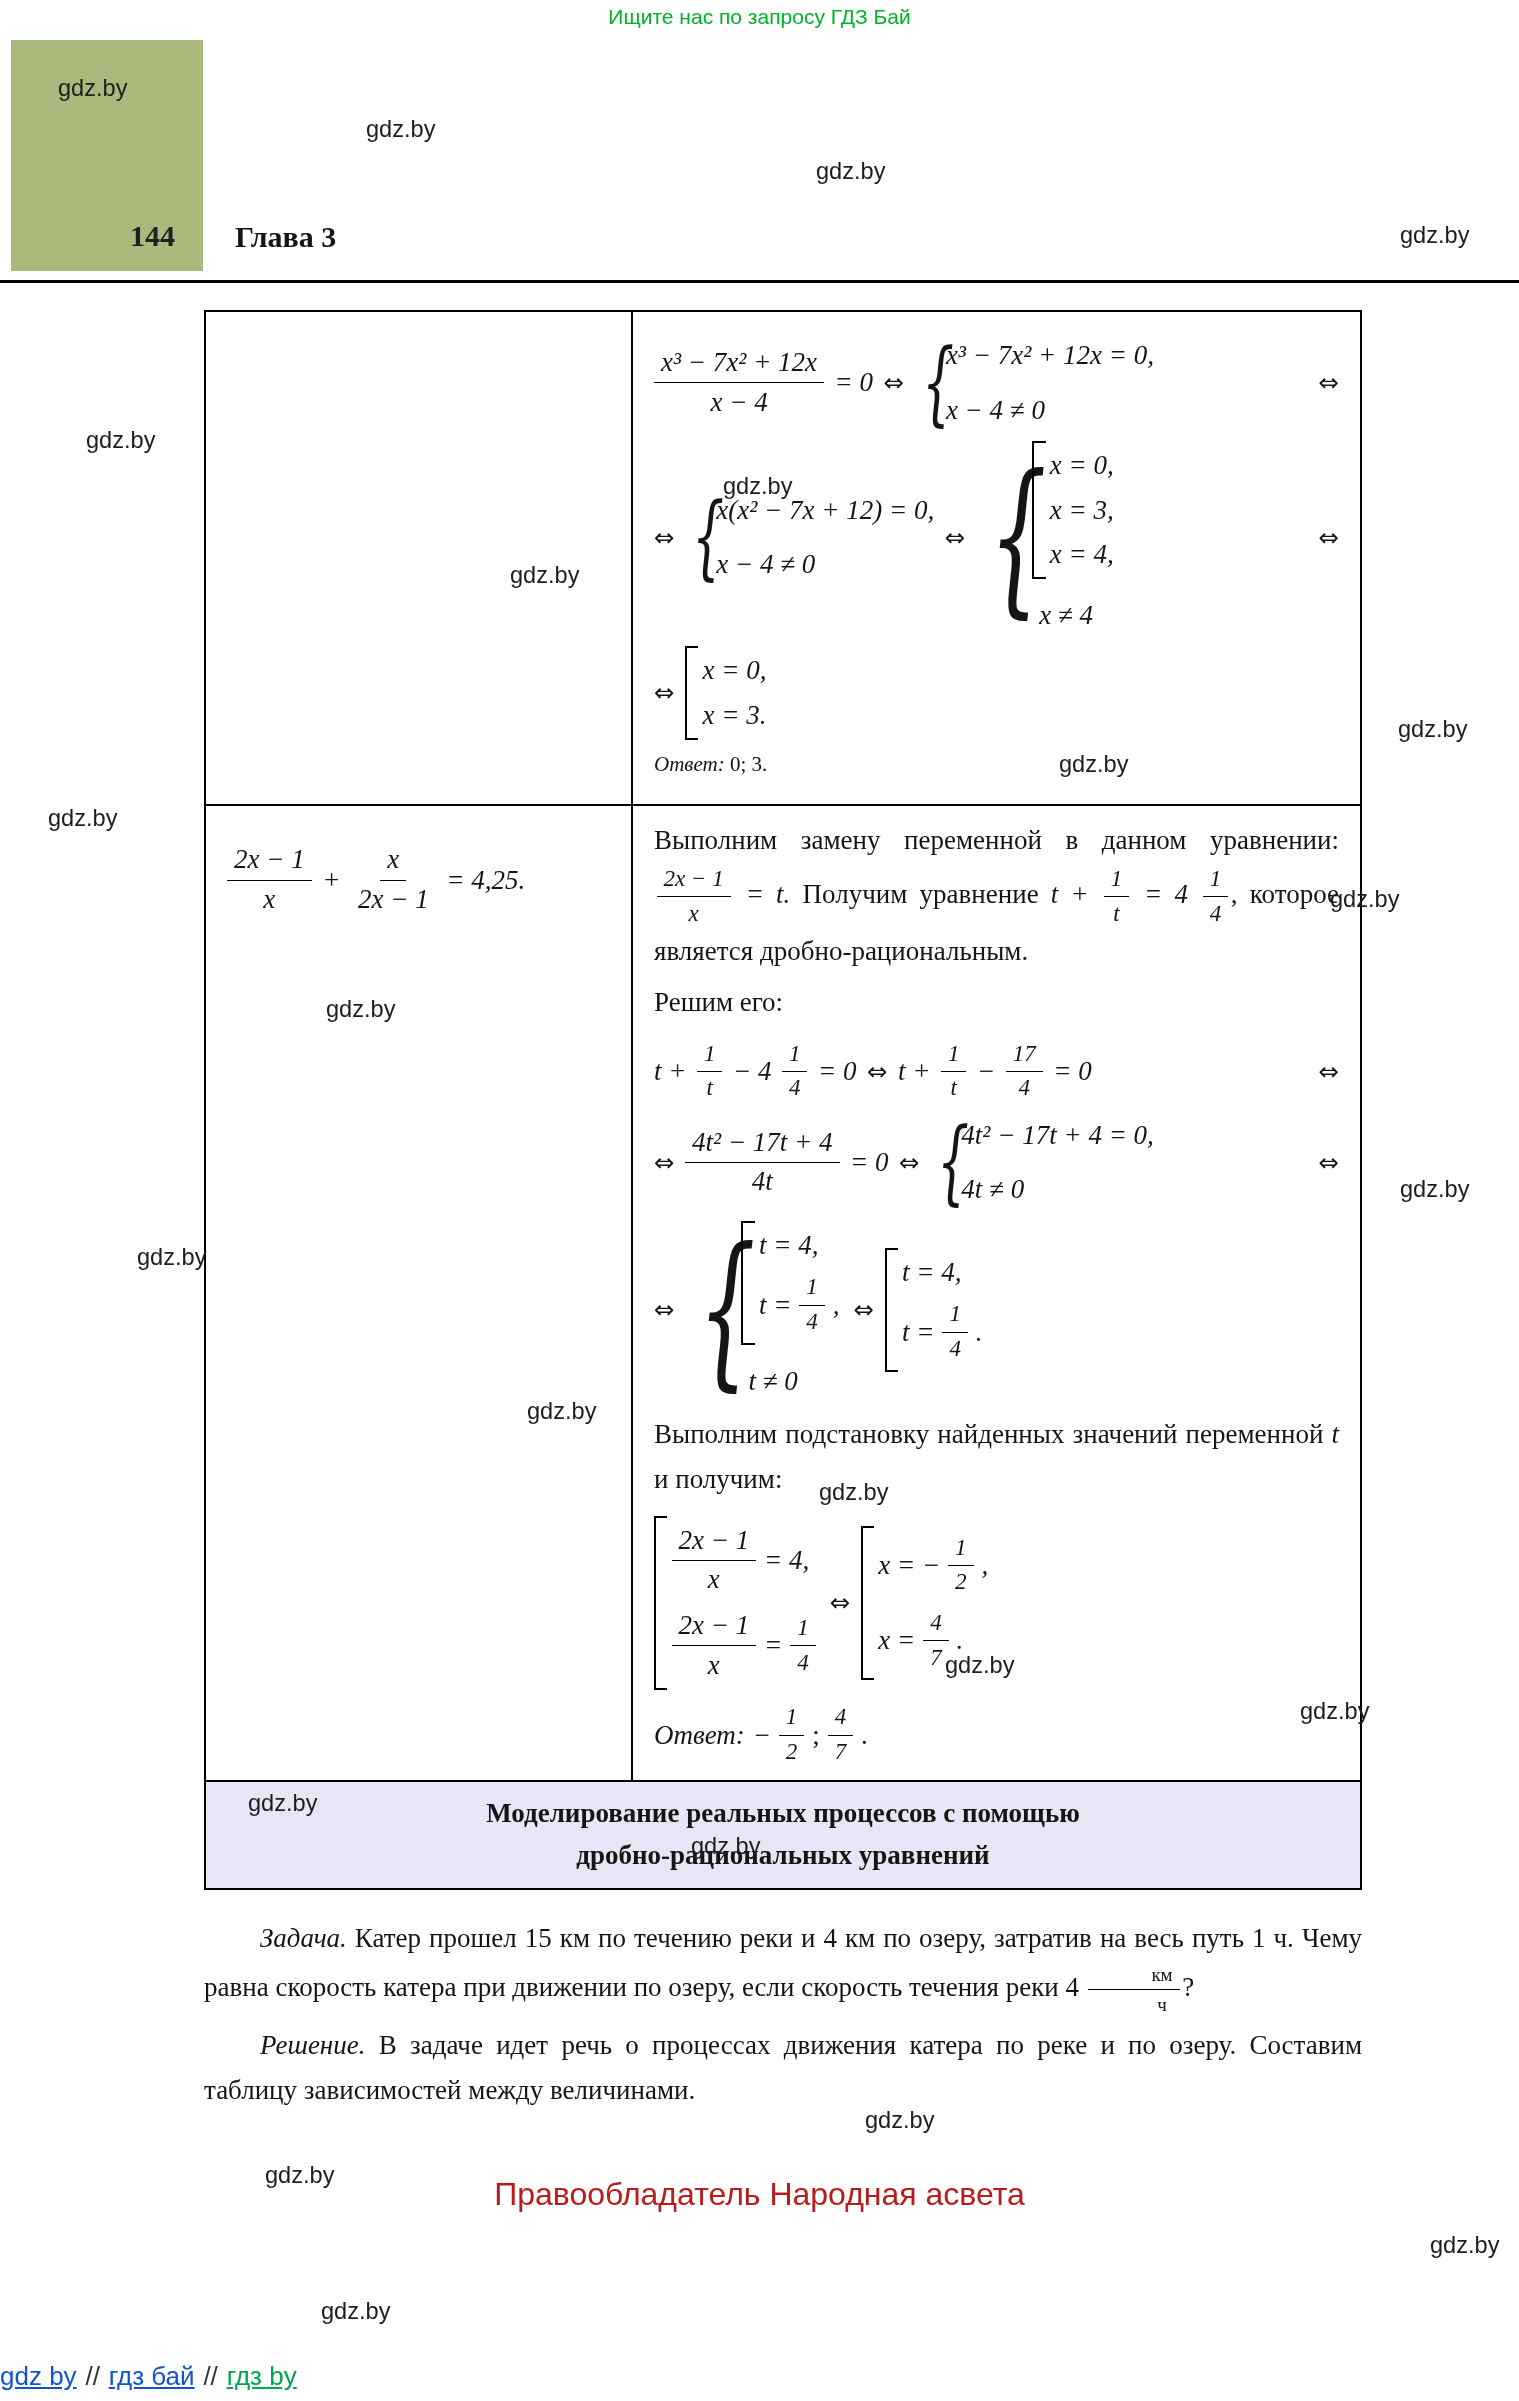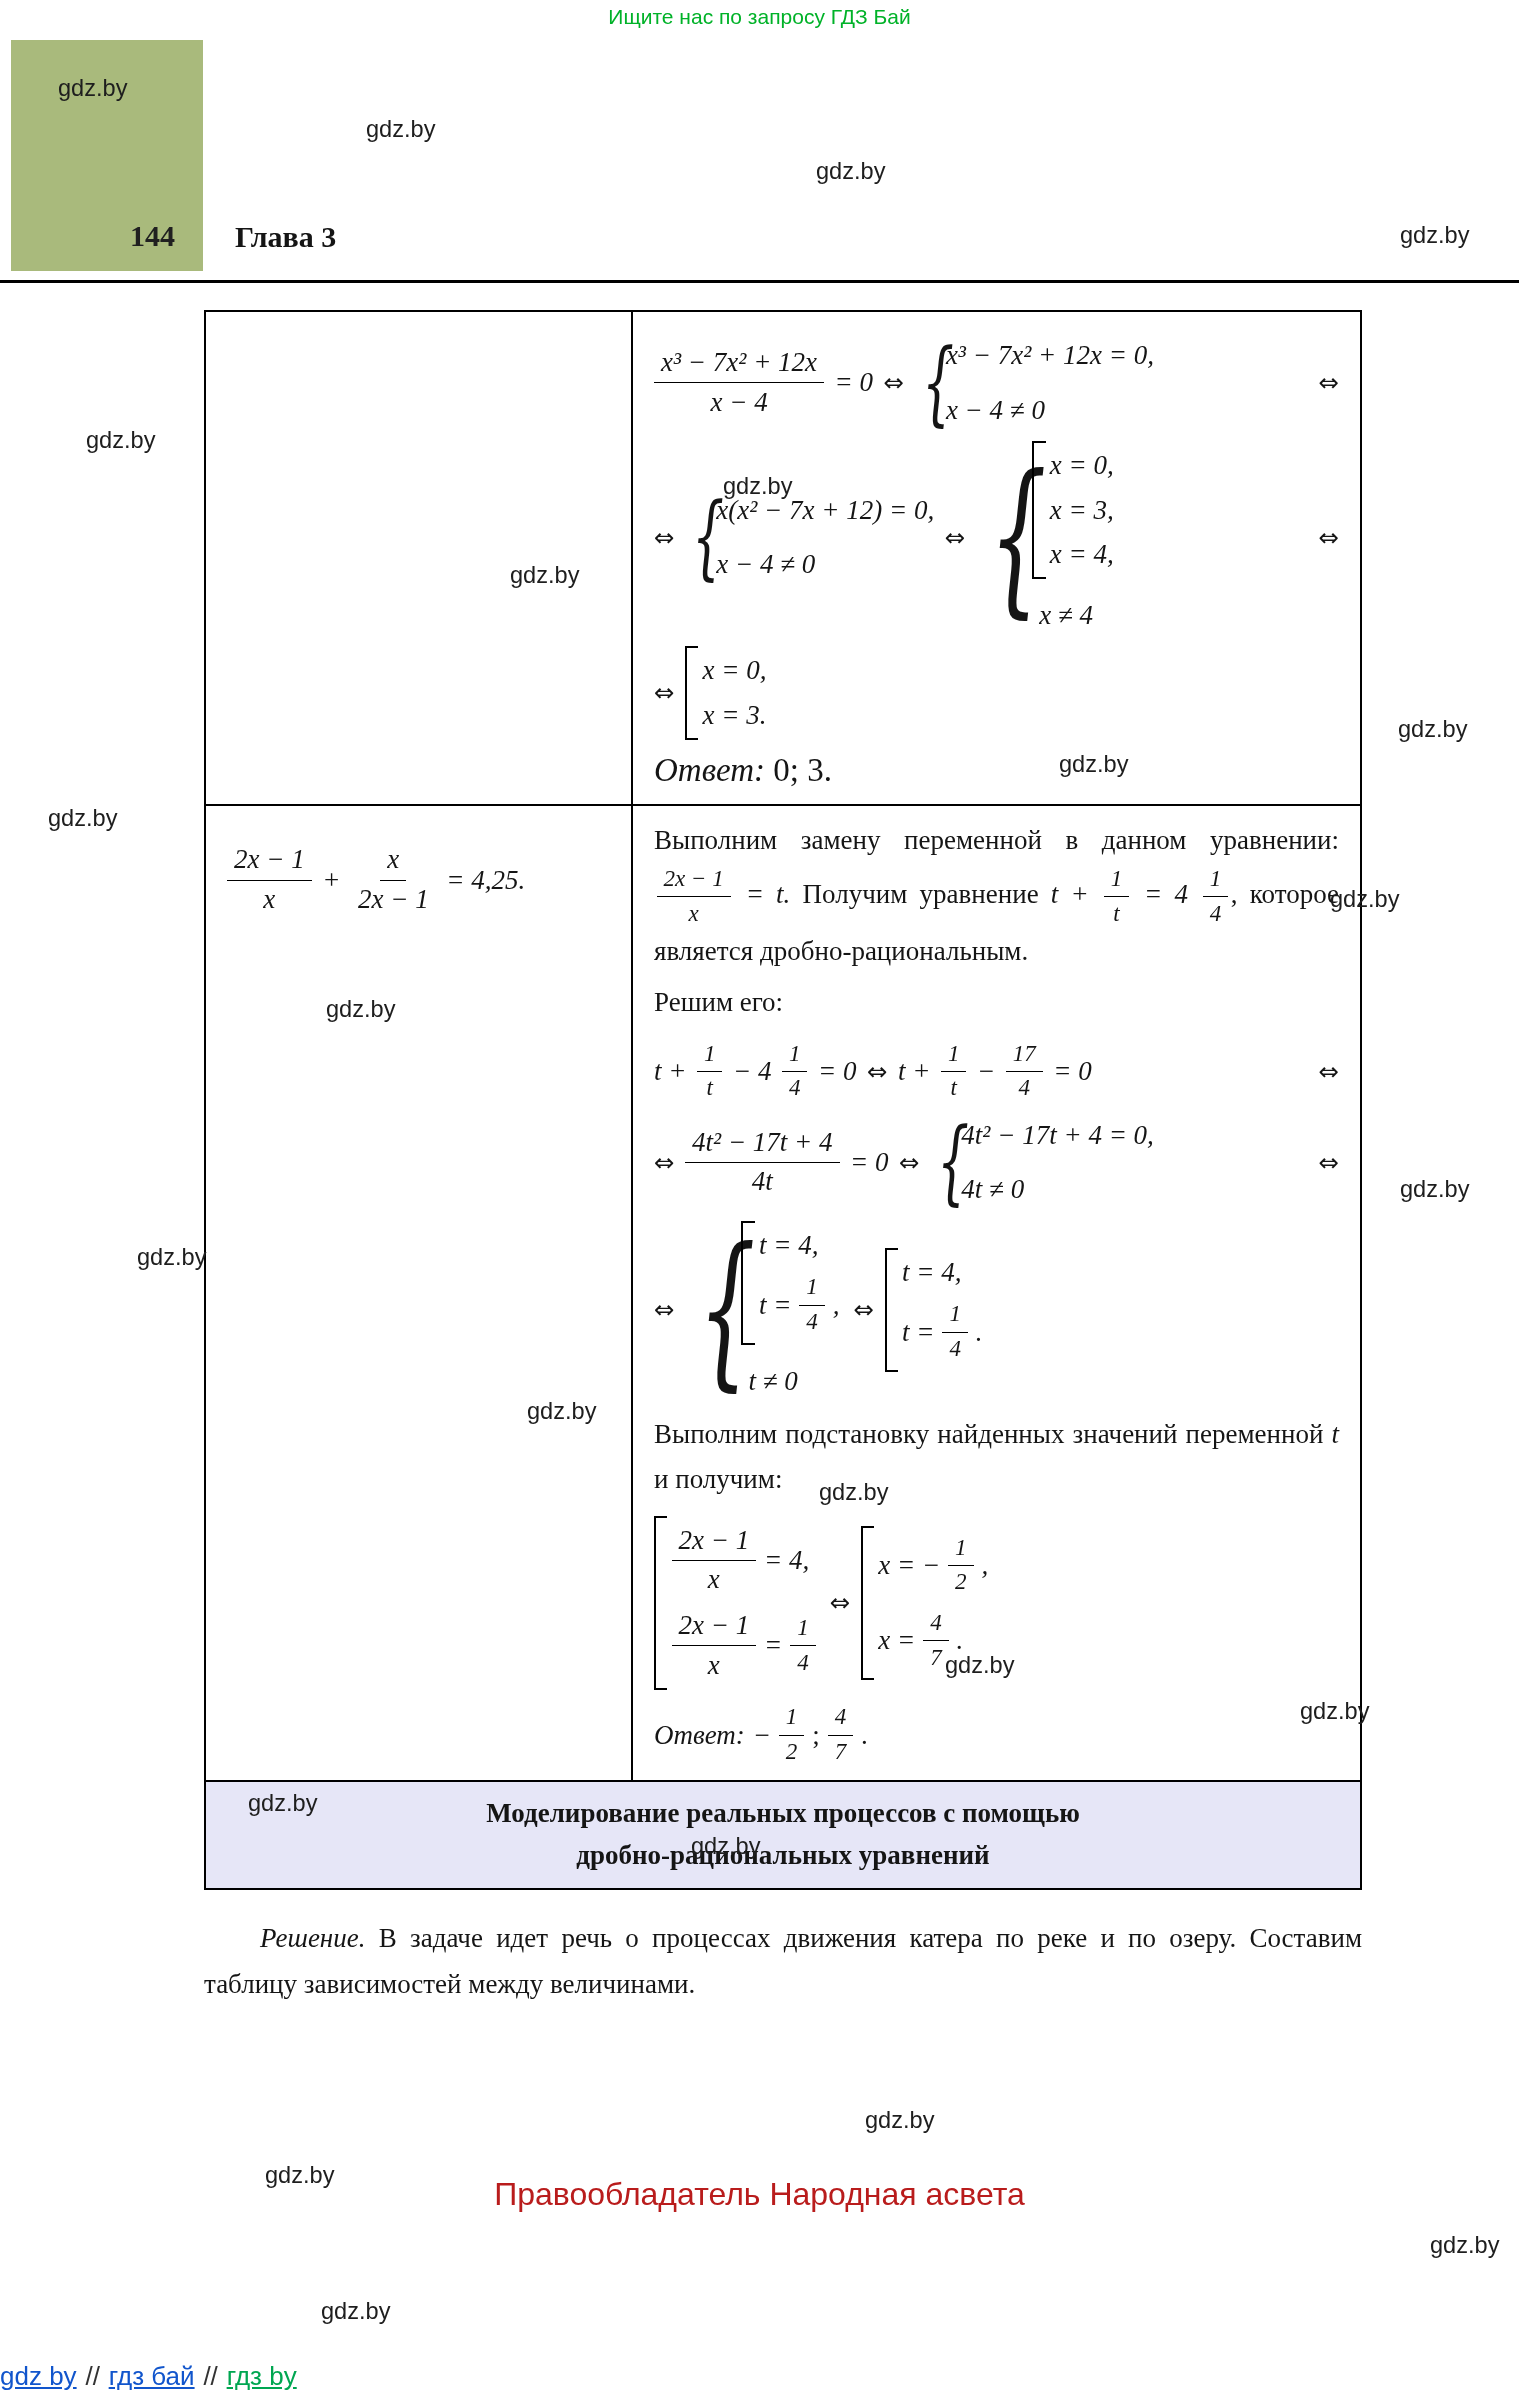--- a/index.html
+++ b/index.html
@@ -48,21 +48,21 @@
   .b2{font-size:92px}
   .b3{font-size:166px}
   .lines{display:inline-flex;flex-direction:column;gap:18px;line-height:1.35}
   .cond{padding-left:7px}
 
   .alt{position:relative;display:inline-flex;flex-direction:column;justify-content:center;gap:9.6px;
        padding:7px 3.5px 7px 17.5px;line-height:1.3}
   .alt:before{content:"";position:absolute;left:0;top:0;bottom:0;width:11.4px;border:2.6px solid #000;border-right:none}
   .hrow{display:inline-flex;align-items:center;gap:7.9px}
 
-  .ans{font-size:33px;margin:7px 0 0 0}
+  .ans{font-size:21px;margin:7px 0 0 0}
   .ansrow{display:flex;align-items:center;gap:7.9px;font-size:27px;margin-top:10.5px}
 
   .below{margin-top:26px}
   .below .txt{text-indent:56px}
 
   .copyright{position:absolute;left:0;top:2176px;width:100%;text-align:center;z-index:4;
              font-family:"Liberation Sans",sans-serif;font-size:32px;color:#b91c1c}
   .footer{position:absolute;left:0;top:2361px;width:100%;z-index:4;
           font-family:"Liberation Sans",sans-serif;font-size:26px}
   .footer a{text-decoration:underline;cursor:pointer}
@@ -314,20 +314,24 @@
       </div>
     </div>
 
     <div class="banner">
       <div>Моделирование реальных процессов с помощью</div>
       <div>дробно-рациональных уравнений</div>
     </div>
   </div>
 
   <div class="below">
+    <p class="txt just"><i>Задача.</i> <span>Катер прошел 15 км по течению реки и 4 км по озеру, затратив на весь путь 1 ч. Чему равна скорость катера при движении по озеру, если скорость течения реки 4</span> <span class="frac ifr usm">
+          <span class="fn">км</span>
+          <span class="fd">ч</span>
+        </span><span>?</span></p>
     <p class="txt just"><i>Решение.</i> <span>В задаче идет речь о процессах движения катера по реке и по озеру. Составим таблицу зависимостей между величинами.</span></p>
   </div>
 </div>
 
 <div class="copyright">Правообладатель Народная асвета</div>
 
 <div class="footer">
   <a class="fl1">gdz by</a><span class="sep">//</span><a class="fl2">гдз бай</a><span class="sep">//</span><a class="fl3">гдз by</a>
 </div>
 

